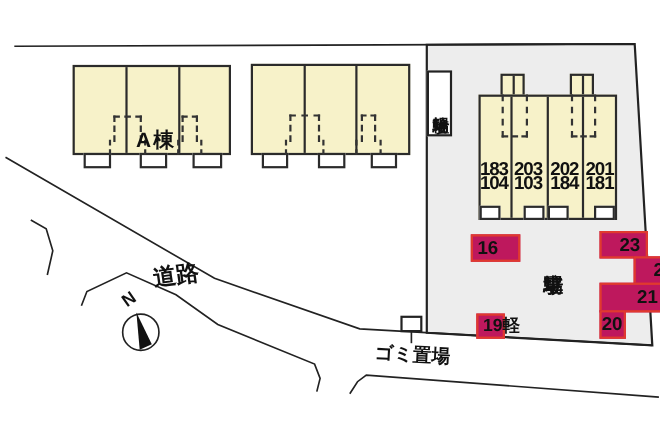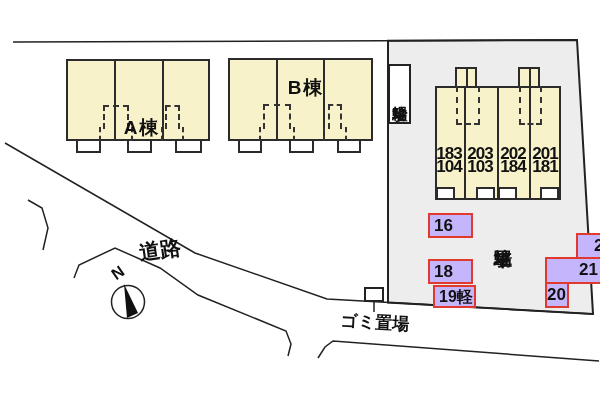--- a/index.html
+++ b/index.html
@@ -11,21 +11,21 @@
   .abs{position:absolute;box-sizing:border-box;}
   .bldg{background:#F7F2C9;border:2px solid #2b2b2b;z-index:2;}
   .divider{position:absolute;top:0;bottom:0;width:2px;background:#2b2b2b;}
   .porch{background:#ffffff;border:2px solid #2b2b2b;z-index:3;}
   .bldg-label{z-index:4;font-size:19px;font-weight:600;letter-spacing:2px;text-align:center;white-space:nowrap;}
   .unit{z-index:4;font-size:17px;font-weight:600;letter-spacing:-1px;text-align:center;white-space:nowrap;line-height:13px;}
   .dash{position:absolute;z-index:3;border:0 dashed #333;}
   .d-ltr{border-left-width:2px;border-top-width:2px;border-right-width:2px;}
   .d-lr{border-left-width:2px;border-right-width:2px;}
   .d-lrb{border-left-width:2px;border-right-width:2px;border-bottom-width:2px;}
-  .stall{background:#c4b5fd;border:2px solid #E03A2F;z-index:2;font-size:17px;font-weight:600;line-height:21px;white-space:nowrap;}
+  .stall{background:#be185d;border:2px solid #E03A2F;z-index:2;font-size:17px;font-weight:600;line-height:21px;white-space:nowrap;}
   .stall.lft{padding-left:4px;}
   .stall.rgt{text-align:right;padding-right:5px;}
   .vtext{writing-mode:vertical-rl;text-orientation:upright;z-index:2;font-weight:600;}
   .box-label{background:#ffffff;border:2px solid #222;display:flex;align-items:center;justify-content:center;}
   .map-label{z-index:2;font-weight:600;white-space:nowrap;text-align:center;}
 </style>
 </head>
 <body>
 
 <div id="stage">
@@ -67,21 +67,20 @@
   <div class="abs porch" style="left:175px;top:139px;width:27px;height:14px;"></div>
   <div class="dash d-ltr" style="left:103px;top:105px;width:22px;height:22px;"></div>
   <div class="dash d-lr" style="left:99px;top:127px;width:30px;height:14px;"></div>
   <div class="dash d-ltr" style="left:165px;top:105px;width:11px;height:22px;"></div>
   <div class="dash d-lr" style="left:161px;top:127px;width:19px;height:14px;"></div>
 
   <div class="abs bldg" style="left:228px;top:58px;width:145px;height:83px;">
     <div class="divider" style="left:46px;"></div>
     <div class="divider" style="left:93px;"></div>
   </div>
-  <div class="abs bldg-label" style="left:260px;top:75px;width:92px;">B棟</div>
   <div class="abs porch" style="left:238px;top:139px;width:24px;height:14px;"></div>
   <div class="abs porch" style="left:289px;top:139px;width:25px;height:14px;"></div>
   <div class="abs porch" style="left:337px;top:139px;width:24px;height:14px;"></div>
   <div class="dash d-ltr" style="left:263px;top:104px;width:24px;height:23px;"></div>
   <div class="dash d-lr" style="left:259px;top:127px;width:32px;height:14px;"></div>
   <div class="dash d-ltr" style="left:328px;top:104px;width:10px;height:23px;"></div>
   <div class="dash d-lr" style="left:323px;top:127px;width:20px;height:14px;"></div>
 
   <div class="abs box-label vtext" style="left:388px;top:64px;width:23px;height:60px;font-size:15px;z-index:3;">駐輪場</div>
 
@@ -108,23 +107,23 @@
   <div class="abs unit" style="left:463px;top:160px;width:34px;">103</div>
   <div class="abs unit" style="left:496px;top:160px;width:34px;">184</div>
   <div class="abs unit" style="left:528px;top:160px;width:34px;">181</div>
 
   <div class="abs porch" style="left:436px;top:187px;width:19px;height:13px;"></div>
   <div class="abs porch" style="left:476px;top:187px;width:19px;height:13px;"></div>
   <div class="abs porch" style="left:498px;top:187px;width:19px;height:13px;"></div>
   <div class="abs porch" style="left:540px;top:187px;width:19px;height:13px;"></div>
 
   <div class="abs stall lft" style="left:428px;top:213px;width:45px;height:25px;">16</div>
-  <div class="abs stall lft" style="left:428px;top:259px;width:45px;height:25px;">18</div>
-  <div class="abs stall lft" style="left:433px;top:285px;width:43px;height:23px;font-size:16px;line-height:19px;">19軽</div>
+  <div class="abs stall lft" style="left:433px;top:285px;width:26px;height:23px;font-size:16px;line-height:19px;">19軽</div>
 
+  <div class="abs stall rgt" style="left:545px;top:210px;width:44px;height:25px;">23</div>
   <div class="abs stall rgt" style="left:576px;top:233px;width:44px;height:26px;">22</div>
   <div class="abs stall rgt" style="left:545px;top:257px;width:60px;height:27px;">21</div>
   <div class="abs stall rgt" style="left:545px;top:282px;width:24px;height:26px;">20</div>
 
   <div class="abs vtext" style="left:491px;top:234px;width:24px;height:64px;font-size:18px;letter-spacing:1px;">駐車場</div>
 
   <div class="abs map-label" style="left:130px;top:236px;width:60px;font-size:21px;transform:rotate(-8deg);">道路</div>
 
   <div class="abs map-label" style="left:330px;top:311px;width:90px;font-size:17px;transform:rotate(3deg);">ゴミ置場</div>
 

